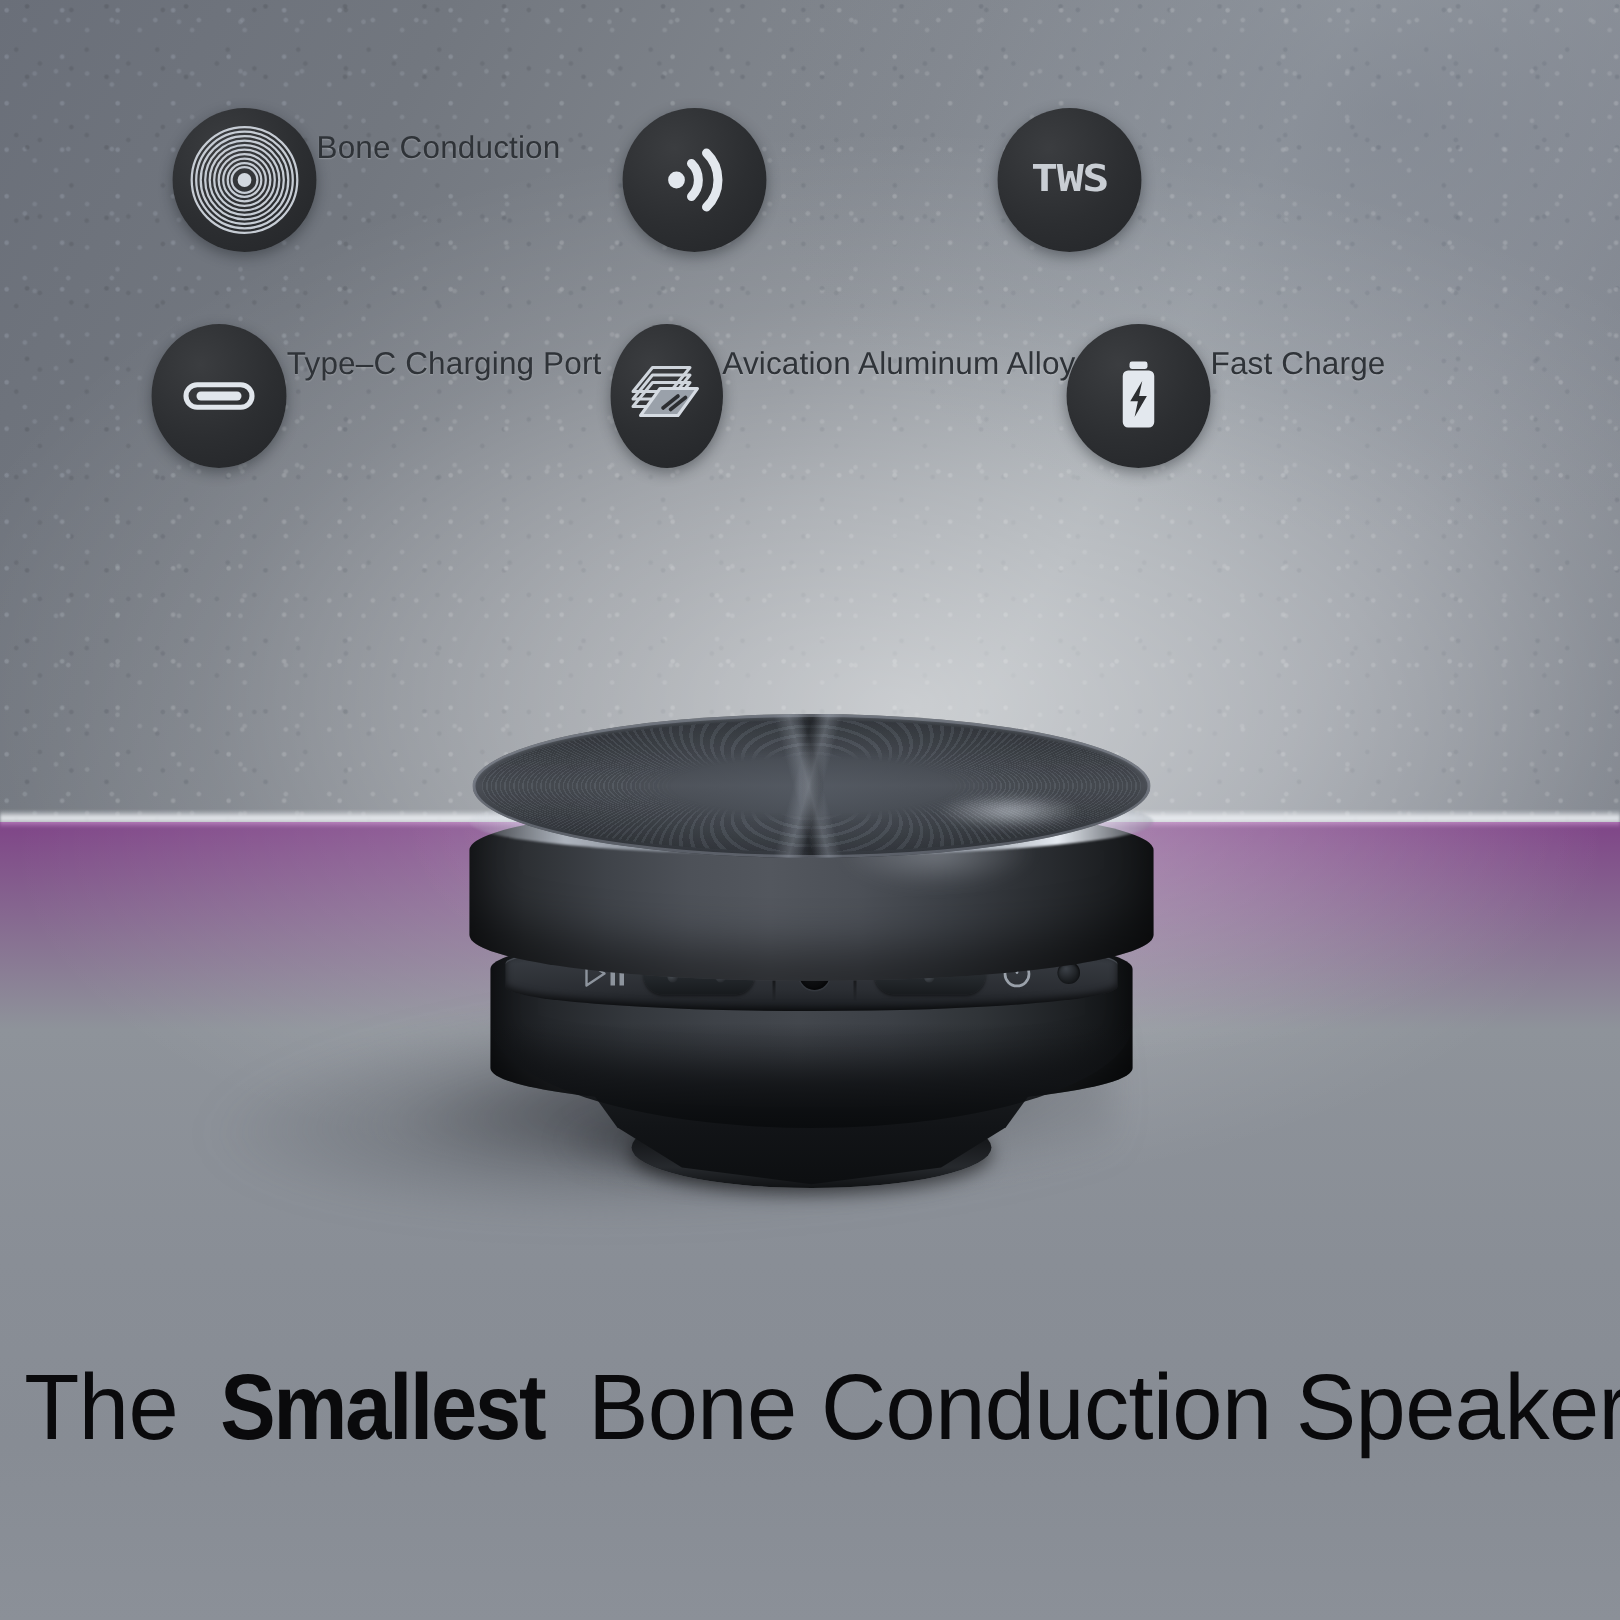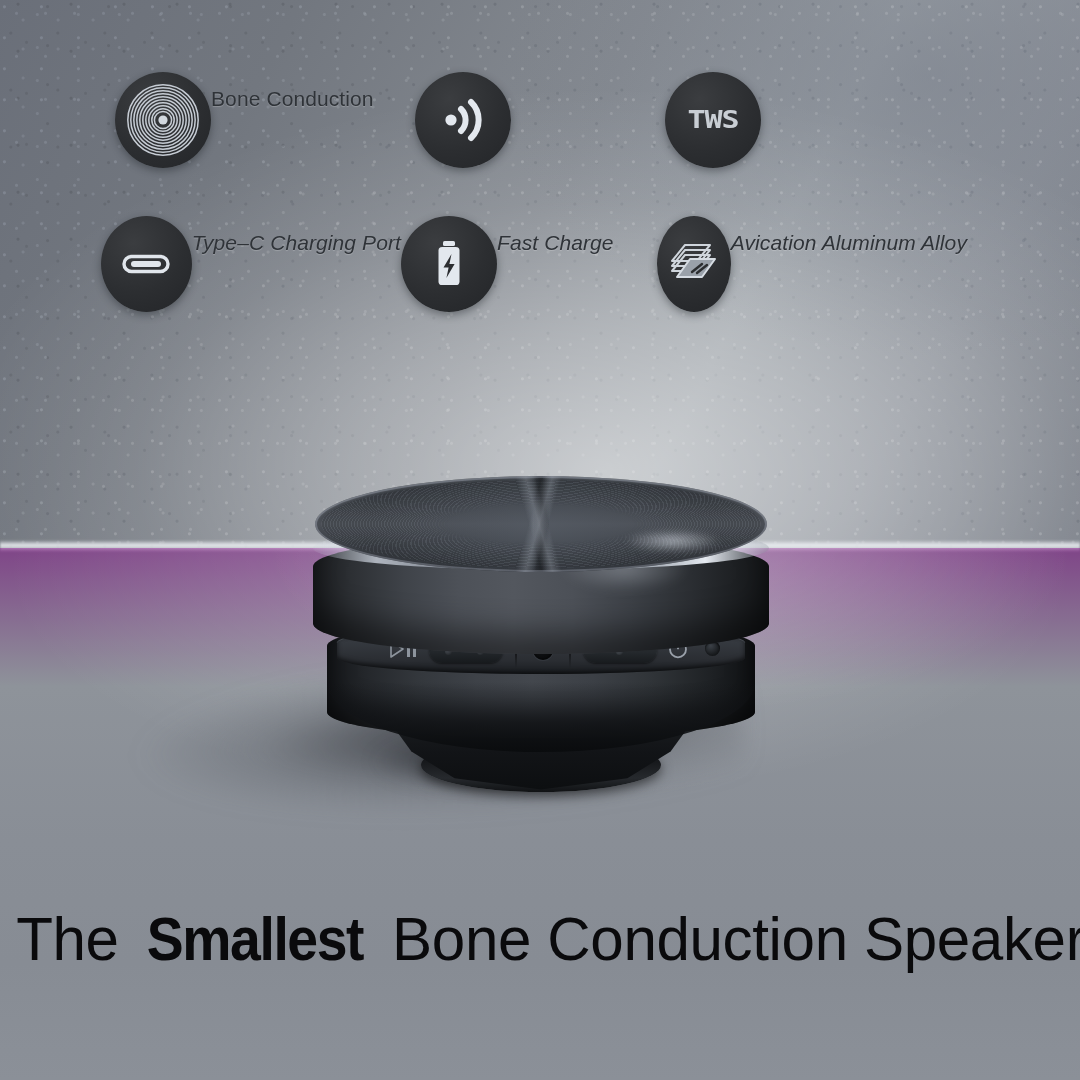--- a/index.html
+++ b/index.html
@@ -111,21 +111,21 @@
 
   .flabel{
     margin-top:15px;
     font-size:21px;
     letter-spacing:.1px;
     color:#2f3338;
     white-space:nowrap;
     text-shadow:0 1px 1px rgba(255,255,255,.22);
   }
 
-  .row2{ margin-top:48px;font-style:italic; }
+  .row2{ margin-top:48px; }
   
   .row2 .c1{ transform:translateX(-14px); }
   .row2 .c2{ transform:translateX(-14px); }
   .row2 .c3{ transform:translateX(-8px); }
 
   
   .tws{
     font-family:"DejaVu Sans Mono", monospace;
     font-weight:bold;
     font-size:30px;
@@ -408,48 +408,48 @@
       <div class="fcell c1">
         <div class="badge">
           <svg width="60" height="60" viewBox="0 0 60 60">
             <rect x="8" y="22.5" width="44" height="15" rx="7.5" fill="none" stroke="#e1e6ec" stroke-width="3.4"></rect>
             <rect x="15" y="27" width="30" height="6" rx="3" fill="#e1e6ec"></rect>
           </svg>
         </div>
         <div class="flabel">Type–C Charging Port</div>
       </div>
 
-      <div class="fcell c2">
-        <div class="badge">
-          <svg width="56" height="56" viewBox="0 0 56 56">
-            <rect x="22" y="5" width="12" height="5" rx="1.6" fill="#e3e8ee"></rect>
-            <rect x="17.5" y="11" width="21" height="38" rx="3.6" fill="#e3e8ee"></rect>
-            <path d="M30.5 18 L22.5 31.5 L27.6 31.5 L25.4 42 L33.6 28 L28.4 28 Z" fill="#2c2e31"></path>
-          </svg>
-        </div>
-        <div class="flabel">Fast Charge</div>
-      </div>
-
       <div class="fcell c3">
         <div class="badge">
           <svg width="58" height="58" viewBox="0 0 58 58">
             <g stroke="#cfd5dc" stroke-width="2" stroke-linejoin="round" fill="none">
               <path d="M7 26 L20 10 L45 10 L32 26 Z"></path>
               <path d="M7 31 L20 15 L45 15 L32 31 Z"></path>
               <path d="M7 36 L20 20 L45 20 L32 36 Z"></path>
             </g>
             <path d="M12 42 L25 24 L50 24 L37 42 Z" fill="#9aa1aa" stroke="#d6dce3" stroke-width="2" stroke-linejoin="round"></path>
             <g stroke="#2c2e31" stroke-width="2.4" stroke-linecap="round">
               <line x1="27" y1="37" x2="37" y2="29"></line>
               <line x1="32" y1="38" x2="42" y2="30"></line>
             </g>
           </svg>
         </div>
         <div class="flabel">Avication Aluminum Alloy</div>
       </div>
+
+      <div class="fcell c2">
+        <div class="badge">
+          <svg width="56" height="56" viewBox="0 0 56 56">
+            <rect x="22" y="5" width="12" height="5" rx="1.6" fill="#e3e8ee"></rect>
+            <rect x="17.5" y="11" width="21" height="38" rx="3.6" fill="#e3e8ee"></rect>
+            <path d="M30.5 18 L22.5 31.5 L27.6 31.5 L25.4 42 L33.6 28 L28.4 28 Z" fill="#2c2e31"></path>
+          </svg>
+        </div>
+        <div class="flabel">Fast Charge</div>
+      </div>
     </div>
   </div>
 
   <div class="speaker">
 
     <div class="shadow"></div>
     <div class="shadow-near"></div>
 
     <div class="foot"></div>
     <div class="foot-hl"></div>

